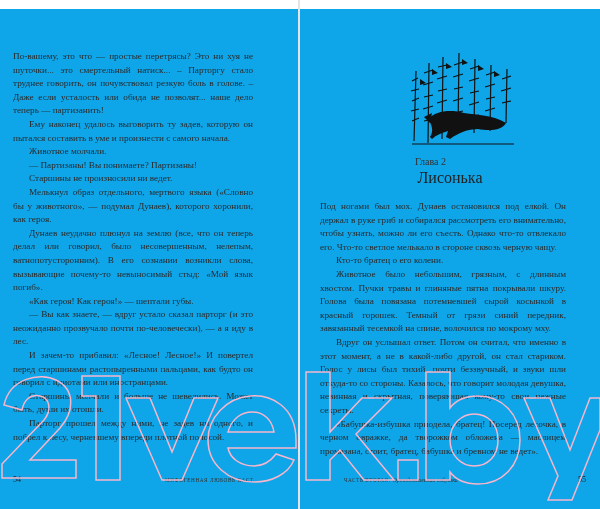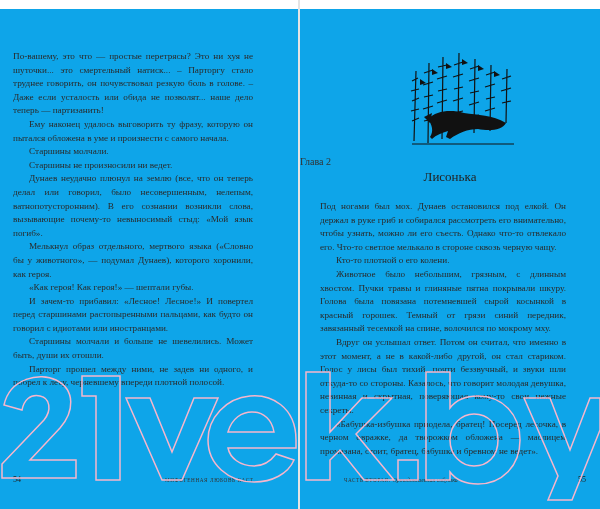--- a/index.html
+++ b/index.html
@@ -15,43 +15,45 @@
   .page-right { left: 300px; width: 300px; }
   .divider { position: absolute; left: 298px; top: 0; width: 2px; height: 509px; background: #e4e4e4; }
 
   .text-block { position: absolute; font-size: 9.2px; line-height: 13.6px; text-align: justify; }
   .page-left .text-block { left: 13px; top: 41px; width: 240px; }
   .page-right .text-block { left: 20px; top: 244px; width: 246px; }
   .text-block p { margin: 0; text-indent: 0; }
   .text-block p.ind { text-indent: 16px; }
 
   .illustration { position: absolute; left: 102px; top: 42px; width: 122px; height: 98px; }
-  .chapter-num { position: absolute; left: 0; width: 261px; top: 147px; font-size: 10px; color: #333; }
-  .chapter-title { position: absolute; left: 0; width: 300px; text-align: center; top: 160px; font-size: 13px; color: #222; }
+  .chapter-num { position: absolute; left: 0; width: 261px; text-align: center; top: 147px; font-size: 10px; color: #333; }
+  .chapter-title { position: absolute; left: 0; width: 300px; text-align: center; top: 160px; font-size: 16px; color: #222; }
 
   .folio { position: absolute; top: 466px; font-size: 8px; font-weight: normal; color: #222; }
   .running-head { position: absolute; top: 468px; font-size: 5.2px; letter-spacing: 0.6px; color: #333; text-transform: uppercase; }
   .running-head i { text-transform: none; letter-spacing: 0; font-size: 6px; }
 
   .watermark { position: absolute; left: 0; top: 0; width: 600px; height: 509px; pointer-events: none; }
 </style>
 </head>
 <body>
 
 <div class="spread">
 
   <div class="page page-left">
     <div class="text-block">
       <p>По-вашему, это что — простые перетрясы? Это ни хуя не шуточки... это смертельный натиск... – Парторгу стало труднее говорить, он почувствовал резкую боль в голове. – Даже если усталость или обида не позволят... наше дело теперь — партизанить!</p>
-      <p class="ind">Ему наконец удалось выговорить ту фразу, которую он пытался обложена в уме и произнести с самого начала.</p>
-      <p class="ind">Старшины молчали.</p>
+      <p class="ind">Ему наконец удалось выговорить ту задев, которую он пытался составить в уме и произнести с самого начала.</p>
+      <p class="ind">Животное молчали.</p>
+      <p class="ind">— Партизаны! Вы понимаете? Партизаны!</p>
       <p class="ind">Старшины не произносили ни ведет.</p>
+      <p class="ind">Мелькнул образ отдельного, мертвого языка («Словно бы у животного», — подумал Дунаев), которого хоронили, как героя.</p>
       <p class="ind">Дунаев неудачно плюнул на землю (все, что он теперь делал или говорил, было несовершенным, нелепым, ватнопотусторонним). В его сознании возникли слова, вызывающие почему-то невыносимый стыд: «Мой язык погиб».</p>
-      <p class="ind">Мелькнул образ отдельного, мертвого языка («Словно бы у животного», — подумал Дунаев), которого хоронили, как героя.</p>
       <p class="ind">«Как героя! Как героя!» — шептали губы.</p>
+      <p class="ind">— Вы как знаете, — вдруг устало сказал парторг (и это неожиданно прозвучало почти по-человечески), — а я иду в лес.</p>
       <p class="ind">И зачем-то прибавил: «Лесное! Лесное!» И повертел перед старшинами растопыренными пальцами, как будто он говорил с идиотами или иностранцами.</p>
       <p class="ind">Старшины молчали и больше не шевелились. Может быть, души их отошли.</p>
       <p class="ind">Парторг прошел между ними, не задев ни одного, и побрел к лесу, черневшему впереди плотной полосой.</p>
     </div>
     <div class="folio" style="left:13px;">54</div>
     <div class="running-head" style="left:165px;">МИФОГЕННАЯ ЛЮБОВЬ КАСТ</div>
   </div>
 
   <div class="divider"></div>
 
@@ -74,21 +76,21 @@
         <path d="M22 66 L30 62 L28 72 Z"></path>
         <path d="M10 92 L112 92 L112 94 L10 94 Z" opacity="0.5"></path>
       </g>
     </svg>
 
     <div class="chapter-num">Глава 2</div>
     <div class="chapter-title">Лисонька</div>
 
     <div class="text-block" style="top:191px;">
       <p>Под ногами был мох. Дунаев остановился под елкой. Он держал в руке гриб и собирался рассмотреть его внимательно, чтобы узнать, можно ли его съесть. Однако что-то отвлекало его. Что-то светлое мелькало в стороне сквозь черную чащу.</p>
-      <p class="ind">Кто-то плотной о его колени.</p>
+      <p class="ind">Кто-то братец о его колени.</p>
       <p class="ind">Животное было небольшим, грязным, с длинным хвостом. Пучки травы и глиняные пятна покрывали шкуру. Голова была повязана потемневшей сырой косынкой в красный горошек. Темный от грязи синий передник, завязанный тесемкой на спине, волочился по мокрому мху.</p>
       <p class="ind">Вдруг он услышал ответ. Потом он считал, что именно в этот момент, а не в какой-либо другой, он стал стариком. Голос у лисы был тихий, почти беззвучный, и звуки шли откуда-то со стороны. Казалось, что говорит молодая девушка, невинная и скрытная, поверяющая кому-то свои нежные секреты.</p>
       <p class="ind">«Бабушка-избушка приодела, братец! Посеред лесочка, в черном овражке, да творожком обложена — маслицем промазана, стоит, братец, бабушка и бревном не ведет».</p>
     </div>
 
     <div class="running-head" style="left:44px;">
       <span>ЧАСТЬ ВТОРАЯ.</span>
       <i>Ортодоксальная избушка</i>
     </div>
     <div class="folio" style="left:278px;">55</div>

